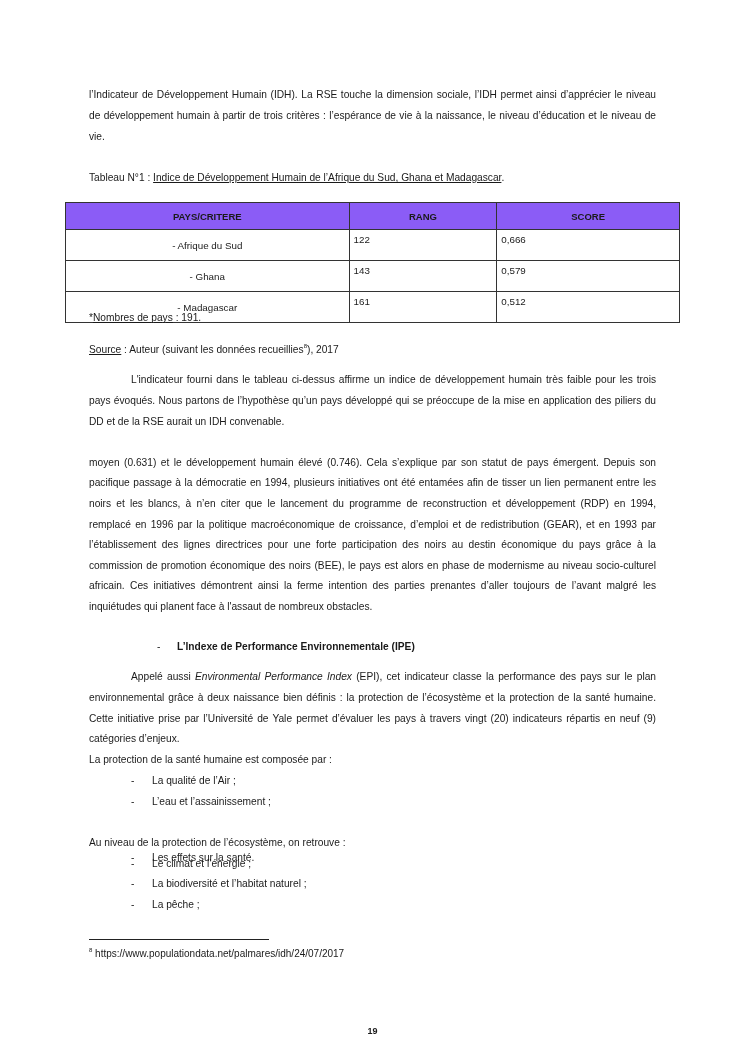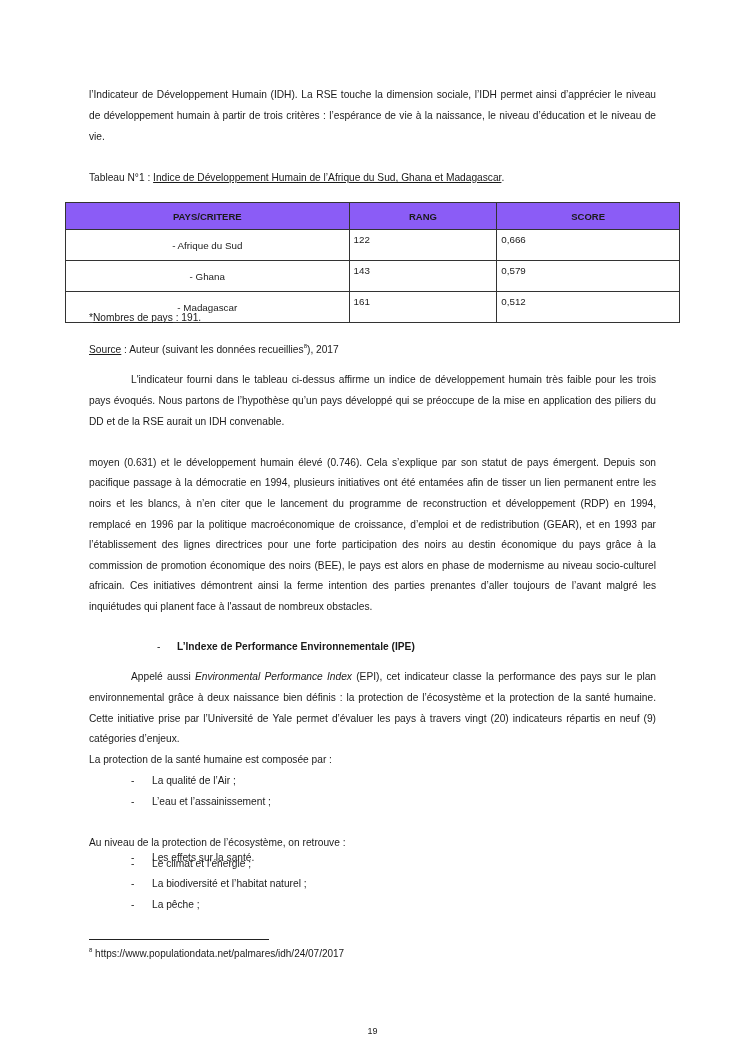--- a/index.html
+++ b/index.html
@@ -16,21 +16,21 @@
   table.idh th, table.idh td { border: 1px solid #333; height: 26px; padding: 0 4px; }
   table.idh th { background: #8b5cf6; font-weight: bold; font-size: 9.5px; height: 26px; }
   table.idh td.c { text-align: left; vertical-align: top; padding-top: 4px; }
   table.idh td.l { text-align: center; vertical-align: middle; margin-left: 18px; }
   .heading { position: absolute; left: 157px; top: 640px; font-weight: bold; white-space: nowrap; line-height: 14px; }
   .heading .dash { display: inline-block; width: 20px; font-weight: normal; }
   .bullet { position: absolute; left: 112px; white-space: nowrap; line-height: 14px; margin-left: 19px; }
   .bullet .dash { display: inline-block; width: 21px; }
   .fnrule { position: absolute; left: 89px; top: 939px; width: 180px; height: 1px; background: #222; }
   .footnote { position: absolute; left: 89px; top: 948px; font-size: 10px; white-space: nowrap; }
-  .pagenum { position: absolute; left: 0; width: 745px; top: 1026px; text-align: center; font-weight: normal; font-size: 9px; }
+  .pagenum { position: absolute; left: 0; width: 745px; top: 1026px; text-align: center; font-weight: bold; font-size: 9px; }
 </style>
 </head>
 <body>
 
 <div class="page">
 
   <div class="line just" style="top:88px">l’Indicateur de Développement Humain (IDH).  La RSE touche la dimension  sociale, l’IDH permet  ainsi  d’apprécier le niveau</div>
   <div class="line just" style="top:109px">de développement humain à partir de trois critères : l’espérance de vie à la naissance, le niveau d’éducation et le niveau de</div>
   <div class="line" style="top:130px">vie.</div>
 

